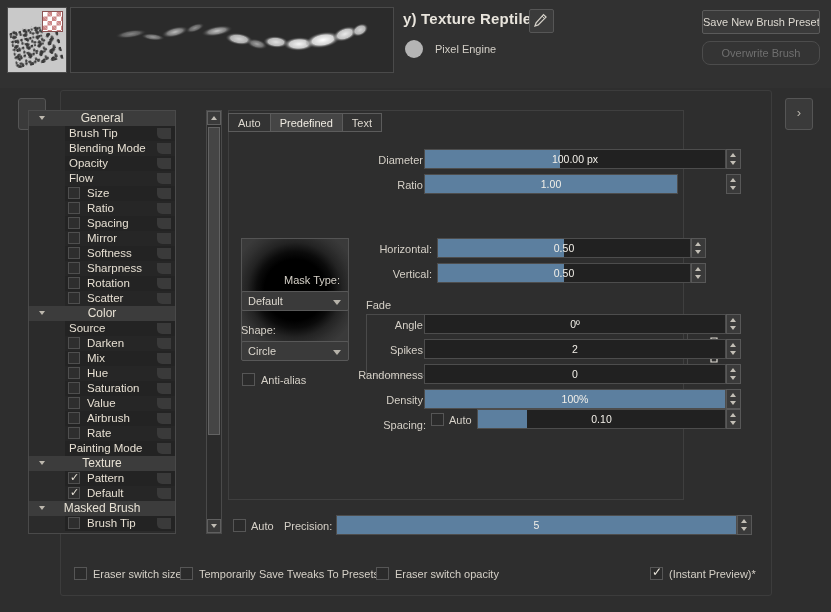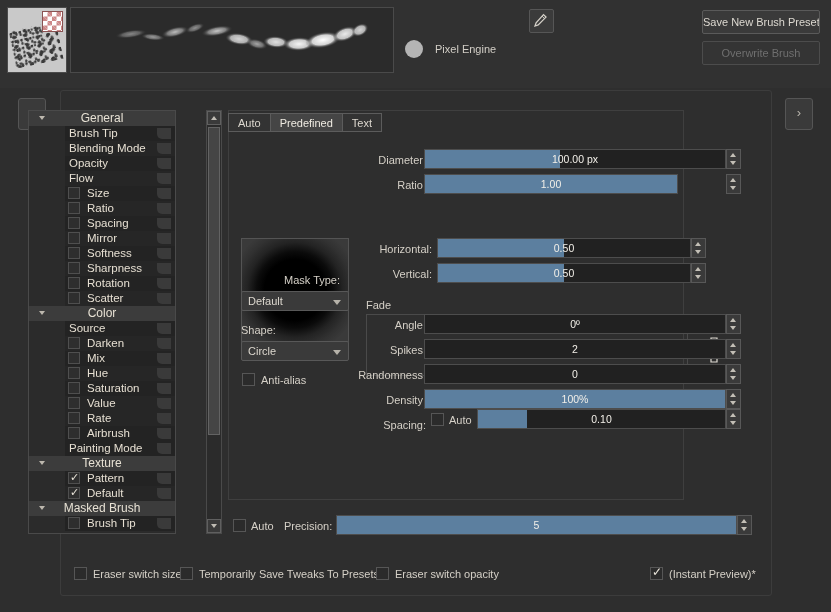--- a/index.html
+++ b/index.html
@@ -109,21 +109,21 @@
     color: #ddd9d1;
     font-size: 11px;
     font-family: "Liberation Sans", sans-serif;
     text-align: center;
     line-height: 22px;
     box-sizing: border-box;
     white-space: nowrap;
     overflow: hidden;
   }
   #save-new-preset-button { right: 11px; top: 10px; }
-  #overwrite-brush-button { right: 11px; top: 41px; color: #6f6f6f; background: #343434; border-color: #4c4c4c; }
+  #overwrite-brush-button { right: 11px; top: 41px; color: #6f6f6f; background: #343434; border-color: #4c4c4c; border-radius: 8px; }
 
   
   #body-area {
     position: absolute;
     left: 0; top: 88px;
     width: 831px; height: 524px;
     background: #2e2e2e;
   }
 
   .nav-arrow {
@@ -430,20 +430,21 @@
       <ellipse cx="168" cy="31" rx="14" ry="6" fill="url(#g2)" opacity=".8" transform="rotate(8 168 31)"></ellipse>
       <ellipse cx="186" cy="36" rx="11" ry="5" fill="url(#g1)" opacity=".6" transform="rotate(14 186 36)"></ellipse>
       <ellipse cx="205" cy="34" rx="13" ry="6" fill="url(#g2)" opacity=".85" transform="rotate(4 205 34)"></ellipse>
       <ellipse cx="228" cy="36" rx="16" ry="7" fill="url(#g2)" opacity=".95" transform="rotate(-2 228 36)"></ellipse>
       <ellipse cx="252" cy="32" rx="18" ry="8" fill="url(#g2)" opacity="1" transform="rotate(-10 252 32)"></ellipse>
       <ellipse cx="274" cy="26" rx="13" ry="7" fill="url(#g2)" opacity=".9" transform="rotate(-20 274 26)"></ellipse>
       <ellipse cx="289" cy="22" rx="9" ry="6" fill="url(#g2)" opacity=".8" transform="rotate(-28 289 22)"></ellipse>
     </svg>
   </div>
 
+  <div id="preset-title">y) Texture Reptile</div>
 
   <div id="edit-name-button">
     <svg width="15" height="15" viewBox="0 0 15 15">
       <path d="M10.5 1.6 L13 4.1 L5.2 11.9 L2 13 L3.1 9.8 Z" fill="none" stroke="#d4d0c8" stroke-width="1.3"></path>
       <path d="M9 3.1 L11.5 5.6" stroke="#d4d0c8" stroke-width="1"></path>
     </svg>
   </div>
 
   <div id="engine-row">
     <div id="engine-dot"></div>
@@ -546,28 +547,28 @@
       <div class="opt-row item">
         <span class="cb"></span>
         <span class="lbl indent1">Saturation</span>
         <span class="sensor"></span>
       </div>
       <div class="opt-row item alt">
         <span class="cb"></span>
         <span class="lbl indent1">Value</span>
         <span class="sensor"></span>
       </div>
+      <div class="opt-row item">
+        <span class="cb"></span>
+        <span class="lbl indent1">Airbrush</span>
+        <span class="sensor"></span>
+      </div>
       <div class="opt-row item alt">
         <span class="cb"></span>
         <span class="lbl indent1">Rate</span>
-        <span class="sensor"></span>
-      </div>
-      <div class="opt-row item">
-        <span class="cb"></span>
-        <span class="lbl indent1">Airbrush</span>
         <span class="sensor"></span>
       </div>
       <div class="opt-row item">
         <span class="lbl indent0">Painting Mode</span>
         <span class="sensor"></span>
       </div>
       <div class="opt-row header"><span class="caret"></span><span>Texture</span></div>
       <div class="opt-row item">
         <span class="cb checked"></span>
         <span class="lbl indent1">Pattern</span>

